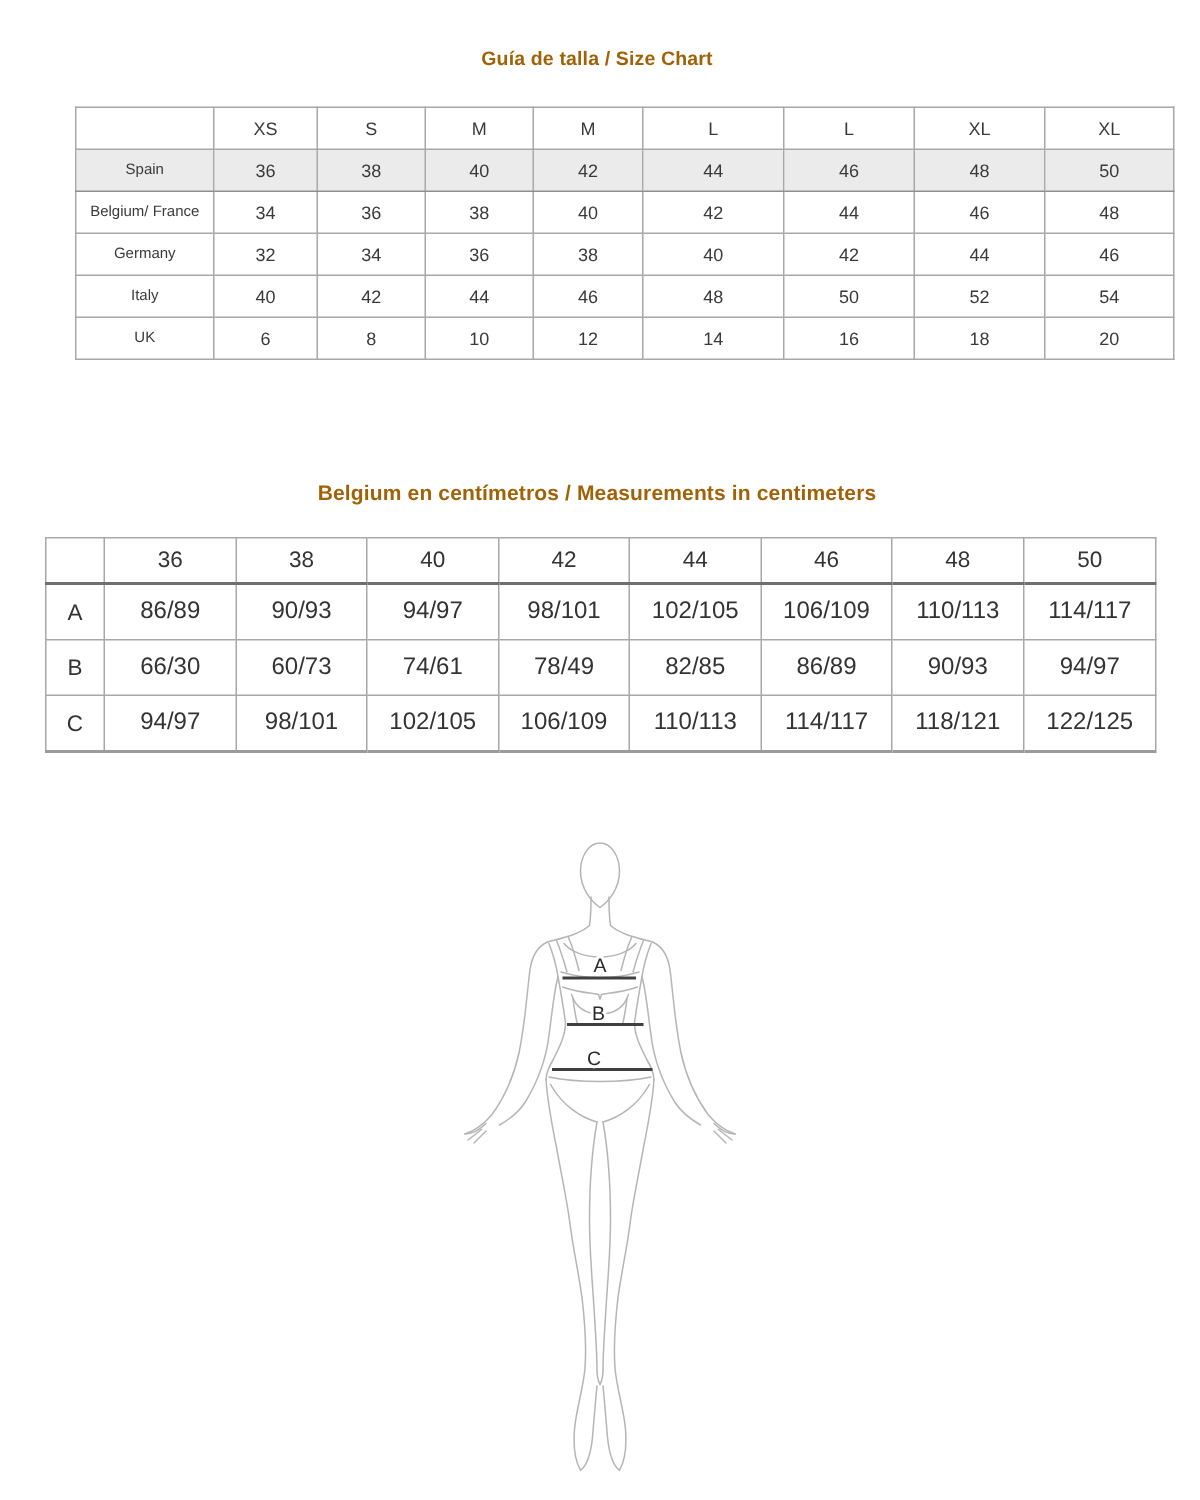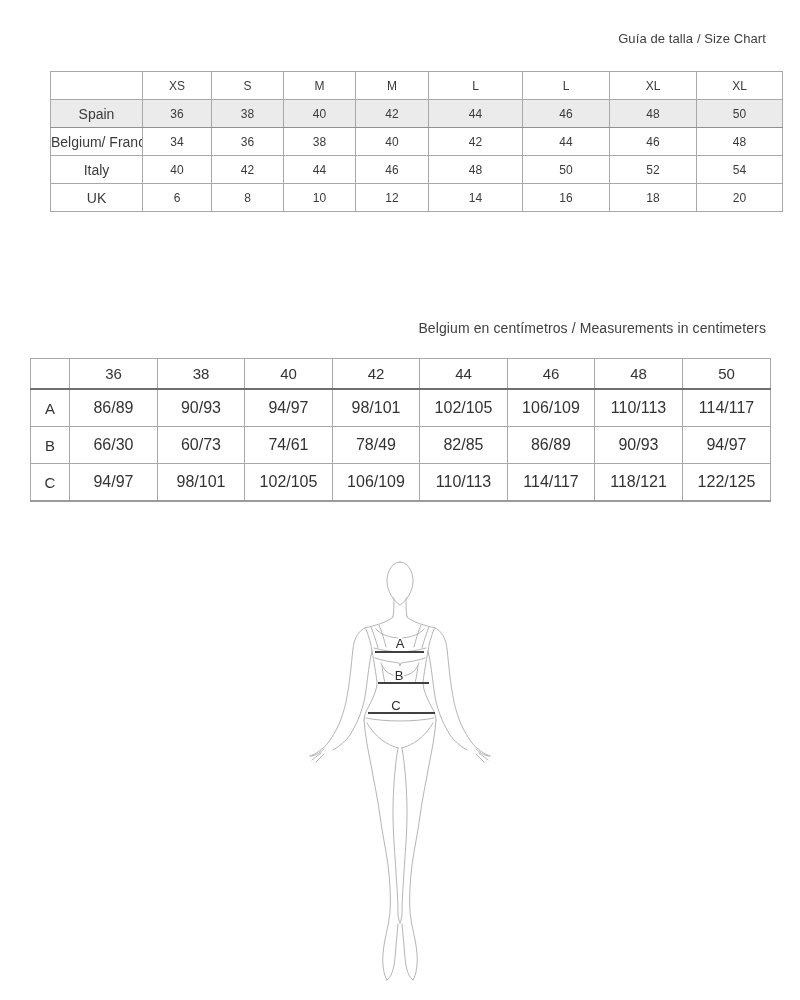--- a/index.html
+++ b/index.html
@@ -1,37 +1,37 @@
 <!DOCTYPE html>
 <html><head>
 <meta charset="utf-8">
 <style>
   html,body { margin:0; padding:0; background:#ffffff; }
   .page {
     position:relative; width:800px; height:1000px; background:#ffffff;
     font-family:"Liberation Sans", sans-serif; overflow:hidden;
   }
   .title {
-    position:absolute; left:30px; width:736px; text-align:right;
-    font-weight:normal; color:#404040; letter-spacing:0.1px;
+    position:absolute; left:30px; width:736px; text-align:center;
+    font-weight:bold; color:#a16207; letter-spacing:0.1px;
   }
   #title1 { top:31px; font-size:13px; }
   #title2 { top:320px; font-size:14px; }
 
   table { position:absolute; border-collapse:collapse; table-layout:fixed; }
 
   
   #size-table { left:30px; top:71px; width:732px;margin-left:20px; }
   #size-table td, #size-table th {
     border:1px solid #a8a8a8; text-align:center; vertical-align:middle;
     font-size:12px; font-weight:400; color:#3a3a3a; height:27px; padding:0;
     overflow:hidden; white-space:nowrap;
   }
   #size-table th { font-weight:400; }
-  #size-table .row-label { font-size:14px;text-align:center; }
+  #size-table .row-label { font-size:10px;text-align:center; }
   #size-table tr.highlight td {
     background:#ebebeb;
     border-top:1px solid #8f8f8f;
     border-bottom:1px solid #8f8f8f;
   }
 
   
   #meas-table { left:30px; top:358px; width:740px; }
   #meas-table td, #meas-table th {
     border:1px solid #a8a8a8; text-align:center; vertical-align:middle;
@@ -101,20 +101,31 @@
         <td>34</td>
         <td>36</td>
         <td>38</td>
         <td>40</td>
         <td>42</td>
         <td>44</td>
         <td>46</td>
         <td>48</td>
       </tr>
       <tr>
+        <td class="row-label">Germany</td>
+        <td>32</td>
+        <td>34</td>
+        <td>36</td>
+        <td>38</td>
+        <td>40</td>
+        <td>42</td>
+        <td>44</td>
+        <td>46</td>
+      </tr>
+      <tr>
         <td class="row-label">Italy</td>
         <td>40</td>
         <td>42</td>
         <td>44</td>
         <td>46</td>
         <td>48</td>
         <td>50</td>
         <td>52</td>
         <td>54</td>
       </tr>

